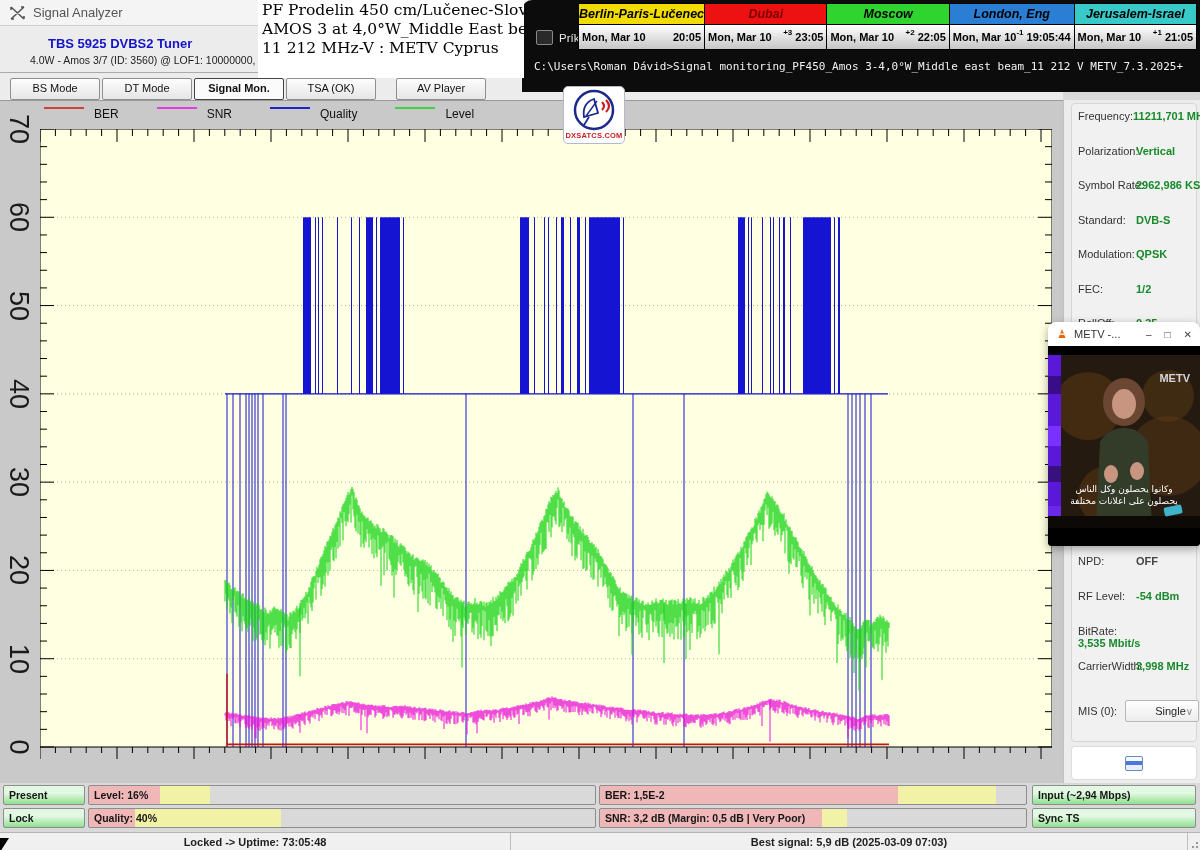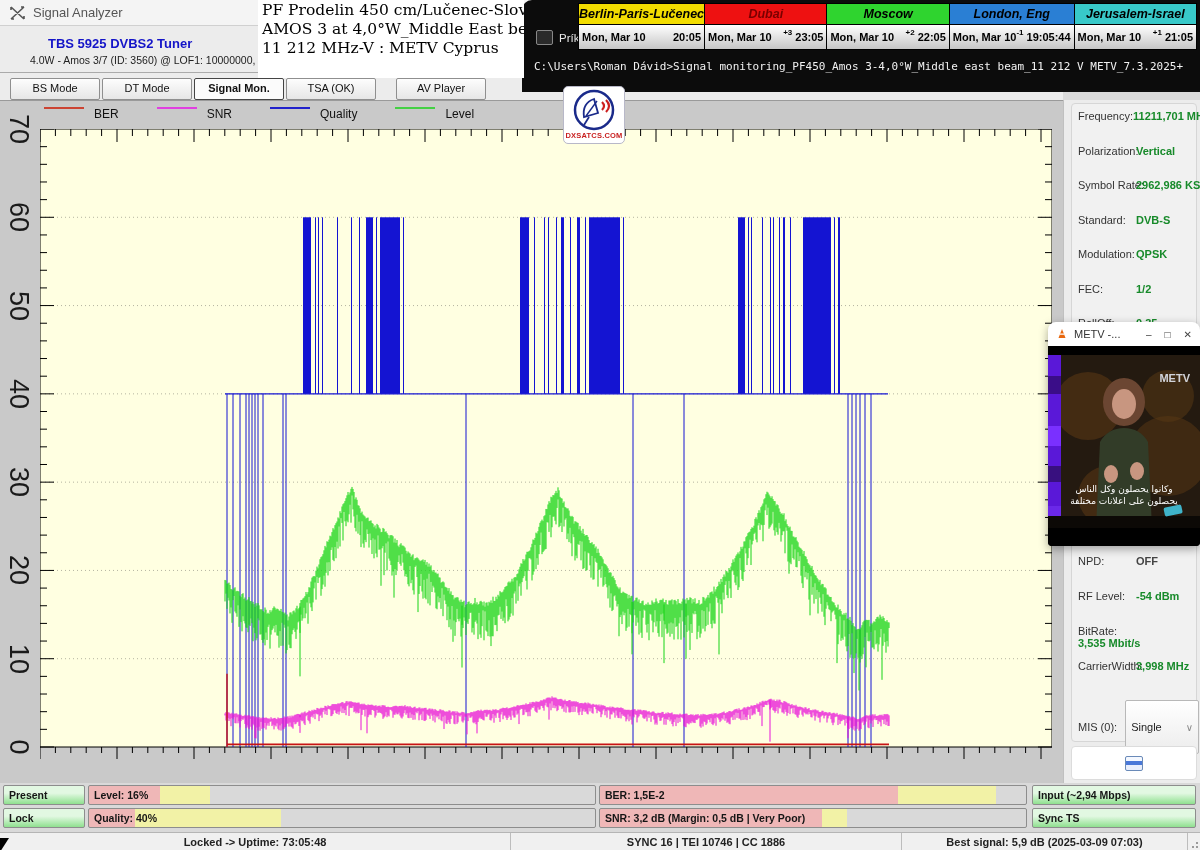--- a/index.html
+++ b/index.html
@@ -50,22 +50,22 @@
   
   #rightpanel{left:1063px;top:100px;width:137px;height:683px;background:#ececec;border-left:1px solid #c0c0c0}
   #groupbox{position:absolute;left:7px;top:3px;width:124px;height:637px;background:#f1f1f1;
     border:1px solid #d6d6d6;border-radius:4px}
   .prow{position:absolute;left:14px;width:112px;display:flex;font-size:11px;white-space:nowrap}
   .prow .plabel{width:58px;color:#333}
   .prow .pval{font-weight:bold;color:#178a2a}
   .prow .pval.muted{color:#444}
   #misrow{position:absolute;left:14px;top:600px;display:flex;align-items:center;font-size:11px;color:#333}
   #misselect{margin-left:8px;width:62px;height:20px;border:1px solid #b8b8b8;border-radius:2px;
-    background:linear-gradient(180deg,#fff,#ececec);display:flex;align-items:center;justify-content:space-between;
-    padding:16px 5px;color:#222}
+    background:linear-gradient(180deg,#fff,#ececec);display:flex;align-items:center;justify-content:flex-end;
+    padding:0 5px;color:#222}
   #misselect .chev{color:#8a8a8a;font-size:10px}
   #savebox{position:absolute;left:7px;top:646px;width:124px;height:32px;background:#fff;border:1px solid #dcdcdc;
     border-radius:4px;display:flex;align-items:center;justify-content:center}
   #saveicon{width:16px;height:13px;border:1px solid #6a8ab8;border-radius:2px;
     background:linear-gradient(180deg,#f4f8ff 0 30%,#4a78d8 30% 62%,#e8eefc 62%)}
   
   #vlc{left:1048px;top:322px;width:152px;height:224px;background:#fff;border-radius:8px 8px 4px 4px;
     box-shadow:0 3px 10px rgba(0,0,0,.35);z-index:40;overflow:hidden}
   #vlcbar{height:24px;display:flex;align-items:center;padding:0 8px;gap:6px;font-size:11px;color:#333}
   #vlcbar .vbtns{margin-left:auto;display:flex;gap:13px;color:#444;font-size:10px}
@@ -1923,21 +1923,20 @@
 <div class="bar green" style="left:3px;top:808px;width:82px">Lock</div>
 <div class="bar level" style="left:88px;top:785px;width:508px">Level: 16%</div>
 <div class="bar quality" style="left:88px;top:808px;width:508px">Quality: 40%</div>
 <div class="bar ber" style="left:599px;top:785px;width:428px">BER: 1,5E-2</div>
 <div class="bar snr" style="left:599px;top:808px;width:428px">SNR: 3,2 dB (Margin: 0,5 dB | Very Poor)</div>
 <div class="bar green" style="left:1032px;top:785px;width:164px">Input (~2,94 Mbps)</div>
 <div class="bar green" style="left:1032px;top:808px;width:164px">Sync TS</div>
 
 <div id="statusbar" class="abs">
   <div class="sec" style="width:510px">Locked -&gt; Uptime: 73:05:48</div>
-  <div class="sec" style="width:390px">SYNC 16 | TEI 10746 | CC 1886</div>
   <div class="sec" style="flex:1">Best signal: 5,9 dB (2025-03-09 07:03)</div>
   <div id="grip">
     <i style="right:2px;bottom:2px"></i>
       <i style="right:6px;bottom:2px"></i>
       <i style="right:2px;bottom:6px"></i>
   </div>
 </div>
 
 <div id="cursor" class="abs"></div>
 

